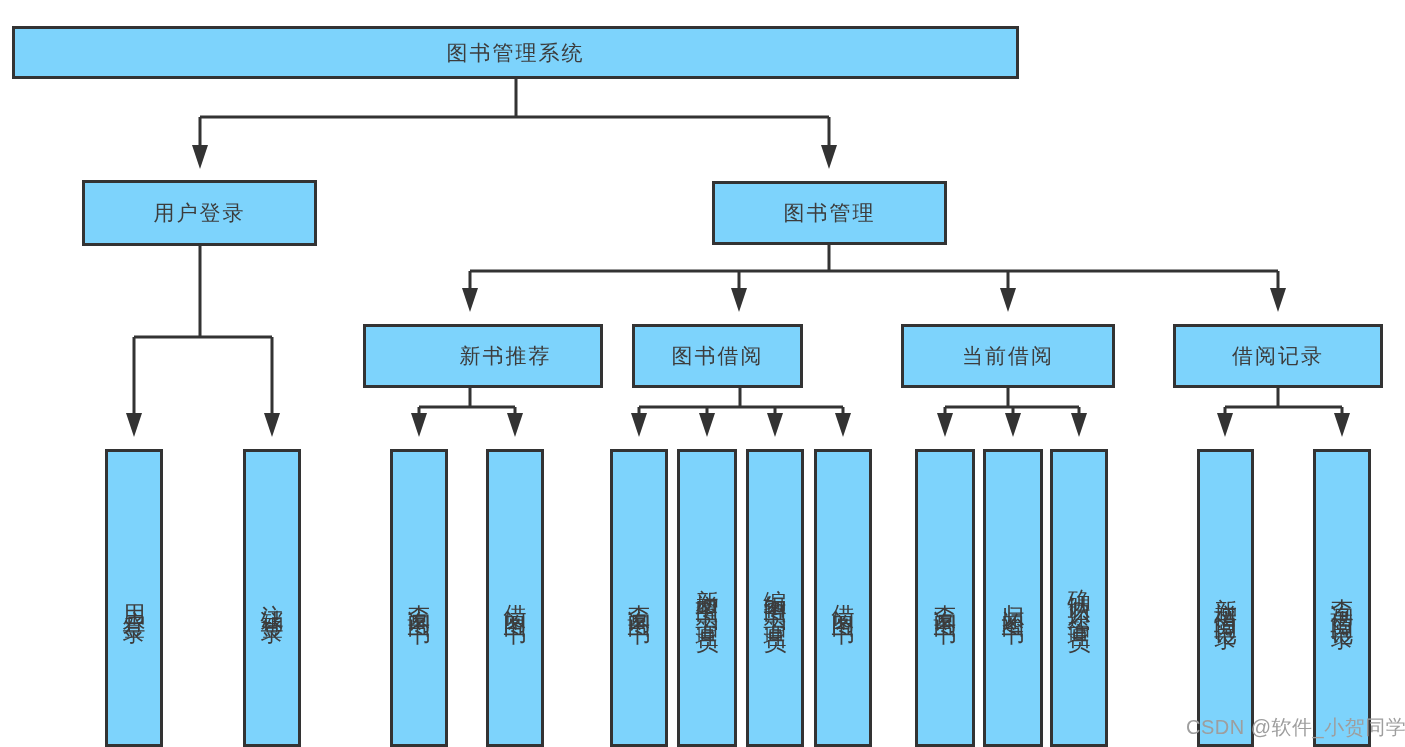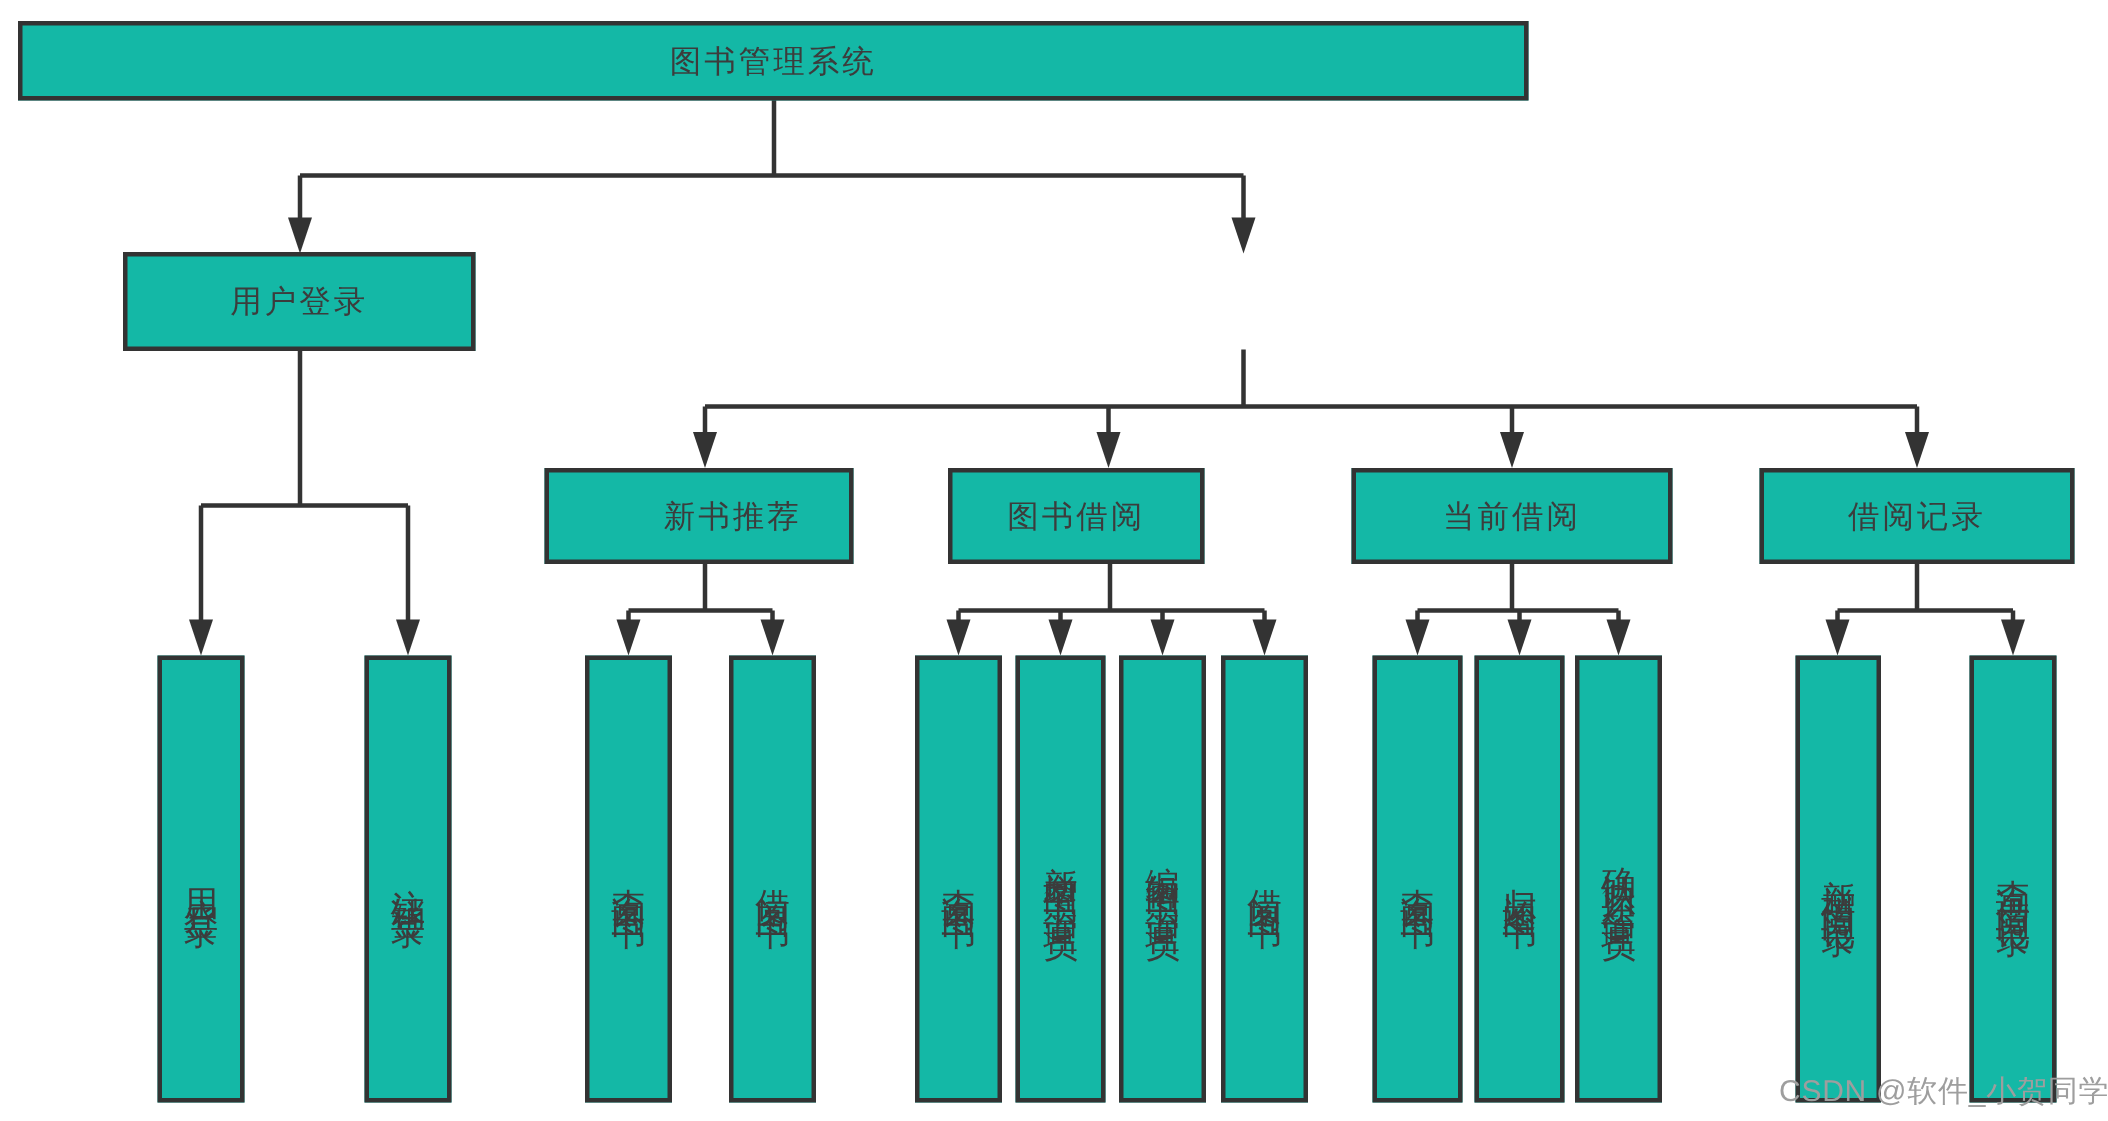--- a/index.html
+++ b/index.html
@@ -6,23 +6,23 @@
   .canvas{
     position:relative;
     width:1405px;height:747px;
     background:#ffffff;
     overflow:hidden;
     font-family:"Liberation Sans","DejaVu Sans",sans-serif;
   }
   .connectors{position:absolute;left:0;top:0;z-index:0;}
   .node{
     position:absolute;box-sizing:border-box;
-    border:3px solid #333333;background:#14b8a6;
+    border:3px solid #333333;background:#7dd3fc;
     display:flex;align-items:center;justify-content:center;
-    color:#3c3c3c;z-index:1;
+    color:#3c3c3c;z-index:1;margin-top:12px;
   }
   .h{font-size:21px;letter-spacing:2px;white-space:nowrap;}
   .v{
     writing-mode:vertical-rl;text-orientation:mixed;
     font-size:23px;letter-spacing:6px;line-height:1;
     white-space:nowrap;
   }
   .watermark{
     position:absolute;left:1186px;top:714px;z-index:5;
     font-size:20px;color:#9e9e9e;letter-spacing:0.5px;
@@ -71,22 +71,23 @@
       <polygon points="1005,413 1021,413 1013,437"></polygon>
       <polygon points="1071,413 1087,413 1079,437"></polygon>
       <polygon points="1217,413 1233,413 1225,437"></polygon>
       <polygon points="1334,413 1350,413 1342,437"></polygon>
     </g>
   </svg>
 
   <div class="node h" style="left:12px;top:14px;width:1007px;height:53px;">图书管理系统</div>
 
   <div class="node h" style="left:82px;top:168px;width:235px;height:66px;">用户登录</div>
+  <div class="node h" style="left:712px;top:169px;width:235px;height:64px;">图书管理</div>
 
-  <div class="node h" style="left:363px;top:312px;width:206px;height:64px;padding-left:45px;">新书推荐</div>
+  <div class="node h" style="left:363px;top:312px;width:240px;height:64px;padding-left:45px;">新书推荐</div>
   <div class="node h" style="left:901px;top:312px;width:214px;height:64px;">当前借阅</div>
   <div class="node h" style="left:632px;top:312px;width:171px;height:64px;">图书借阅</div>
   <div class="node h" style="left:1173px;top:312px;width:210px;height:64px;font-family:Liberation Mono, monospace;">借阅记录</div>
 
   <div class="node v" style="left:105px;top:437px;width:58px;height:298px;">用户登录</div>
   <div class="node v" style="left:243px;top:437px;width:58px;height:298px;">注销登录</div>
   <div class="node v" style="left:390px;top:437px;width:58px;height:298px;">查询图书</div>
   <div class="node v" style="left:486px;top:437px;width:58px;height:298px;">借阅图书</div>
   <div class="node v" style="left:610px;top:437px;width:58px;height:298px;">查询图书</div>
   <div class="node v" style="left:677px;top:437px;width:60px;height:298px;">新增图书（管理员）</div>

